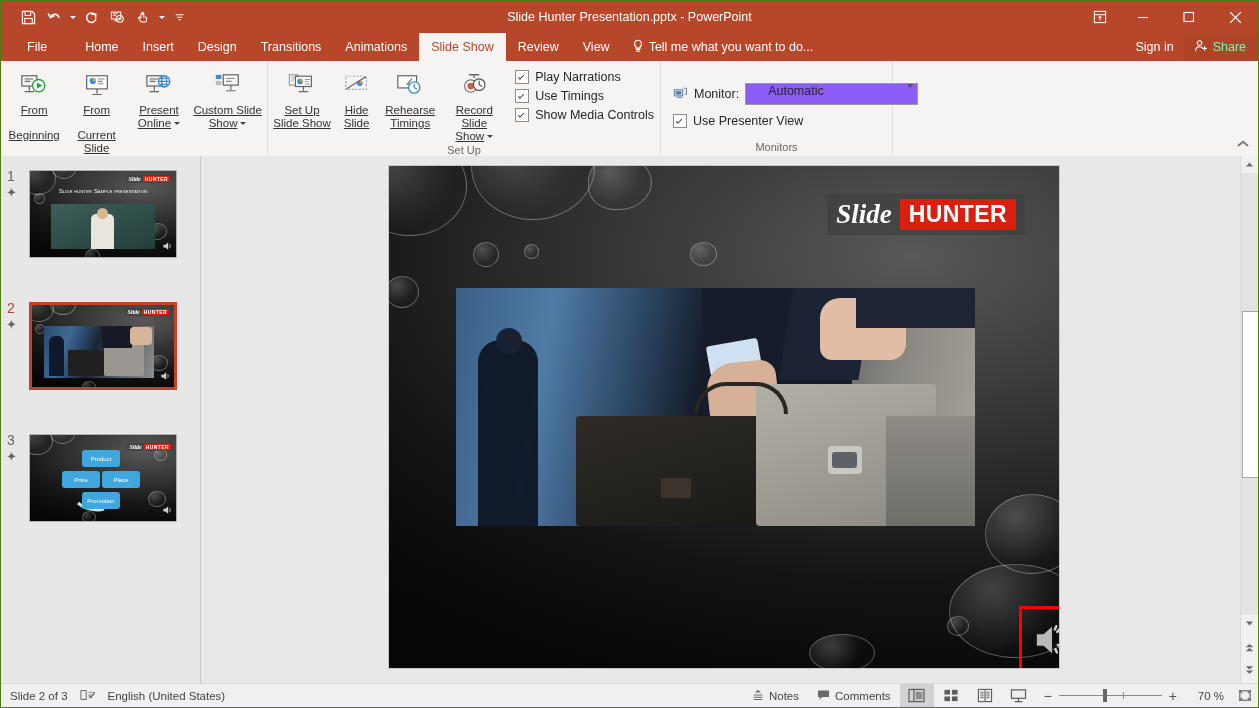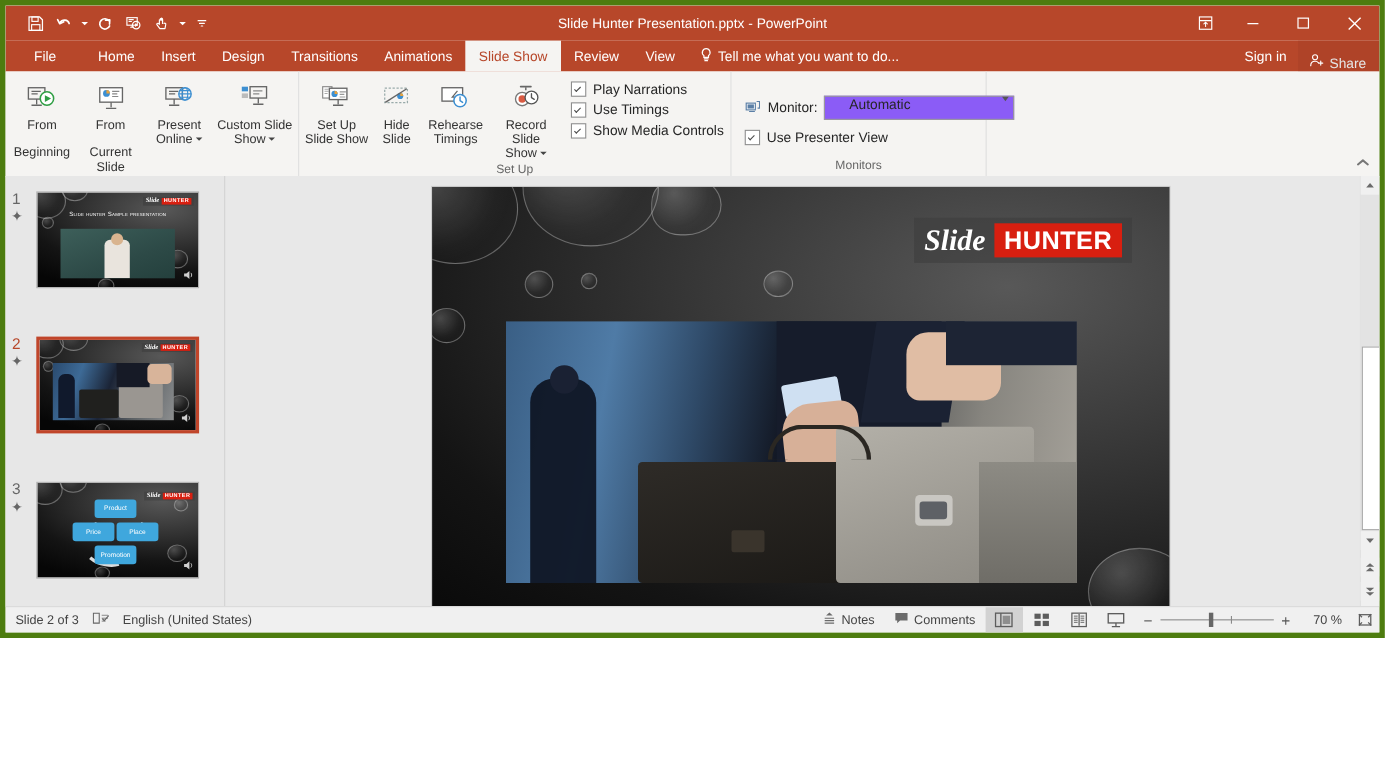--- a/index.html
+++ b/index.html
@@ -2,22 +2,22 @@
 <html><head>
 <meta charset="utf-8">
 <style>
   html,body{margin:0;padding:0;}
   body{
     width:1259px;height:708px;overflow:hidden;
     font-family:"Liberation Sans", sans-serif;
     font-size:12px;color:#262626;background:#fff;
     -webkit-font-smoothing:antialiased;
   }
-  .app{position:relative;width:1259px;height:580px;box-sizing:border-box;
-       border:5px solid #4d7c0f;background:#fff;overflow:hidden;}
+  .app{position:relative;width:1259px;height:708px;box-sizing:border-box;
+       border:1px solid #4d7c0f;background:#fff;overflow:hidden;}
 
   
   .titlebar{height:32px;background:#b7472a;position:relative;display:flex;align-items:center;}
   .qat{display:flex;align-items:center;gap:0;padding-left:14px;height:32px;}
   .qat-btn{width:26px;height:24px;display:flex;align-items:center;justify-content:center;
            color:#fff;cursor:pointer;}
   .qat-btn svg{display:block;}
   .qat-caret{width:11px;height:24px;display:flex;align-items:center;justify-content:center;color:#fff;cursor:pointer;}
   .qat-caret::after{content:"";border-left:3px solid transparent;border-right:3px solid transparent;
                     border-top:3.5px solid #fff;display:block;}
@@ -29,32 +29,32 @@
   .win-btn.ribbon-opts{width:40px;}
 
   
   .tabrow{height:28px;background:#b7472a;display:flex;align-items:flex-end;position:relative;}
   .tab{height:28px;line-height:28px;padding:0 12px;color:#fff;font-size:12.5px;cursor:pointer;white-space:nowrap;}
   .tab.file{padding:0 26px;}
   .tab.active{background:#f5f4f2;color:#b7472a;}
   .tellme{display:flex;align-items:center;gap:5px;color:#fff;font-size:12.5px;padding:0 10px;height:28px;cursor:pointer;}
   .tb-right{position:absolute;right:0;bottom:0;height:28px;display:flex;align-items:center;}
   .signin{color:#fff;font-size:12.5px;padding:0 10px;height:28px;line-height:28px;cursor:pointer;}
-  .share{display:flex;align-items:flex-end;gap:5px;color:#e5e5e5;font-size:12.5px;padding:0 12px 0 10px;
+  .share{display:flex;align-items:center;gap:5px;color:#86efac;font-size:12.5px;padding:0 12px 0 10px;
          height:28px;cursor:pointer;background:#a8402580;}
 
   
   .ribbon{height:95px;background:#f5f4f2;border-bottom:1px solid #d4d4d4;display:flex;position:relative;}
   .grp{display:flex;flex-direction:column;justify-content:space-between;height:95px;
        border-right:1px solid #dfdfdf;position:relative;}
   .grp-body{display:flex;align-items:flex-start;padding:4px 2px 0 2px;flex:1;}
   .grp-title{text-align:center;font-size:11px;color:#666;height:16px;line-height:14px;}
   .bigbtn{width:68px;display:flex;flex-direction:column;align-items:center;padding:3px 1px 0;cursor:pointer;}
   .bigbtn .ic{height:34px;display:flex;align-items:flex-end;justify-content:center;}
-  .bigbtn .lbl{font-size:11.5px;line-height:13px;text-align:center;color:#333;margin-top:2px;}
+  .bigbtn .lbl{font-size:11.5px;line-height:13px;text-align:center;color:#333;margin-top:2px;text-decoration:underline;}
   .dd-caret{display:inline-block;margin-left:3px;border-left:3px solid transparent;
             border-right:3px solid transparent;border-top:3.5px solid #444;vertical-align:middle;}
   .checkcol{display:flex;flex-direction:column;justify-content:center;padding:5px 4px 0 8px;gap:5px;}
   .chk{display:flex;align-items:center;gap:6px;font-size:12.5px;color:#262626;cursor:pointer;white-space:nowrap;}
   .chkbox{width:12px;height:12px;border:1px solid #8d8d8d;background:#fff;position:relative;flex:none;}
   .chkbox.on::after{content:"";position:absolute;left:2px;top:4px;width:5px;height:2px;
       border-left:1.6px solid #4a4a4a;border-bottom:1.6px solid #4a4a4a;transform:rotate(-45deg);}
   .mon-row{display:flex;align-items:center;gap:6px;font-size:12.5px;padding-left:10px;}
   .combo{width:145px;height:20px;border:1px solid #9a9a9a;background:#8b5cf6;display:flex;align-items:flex-start;
          justify-content:space-between;padding:0 4px 0 22px;font-size:12.5px;cursor:pointer;}

